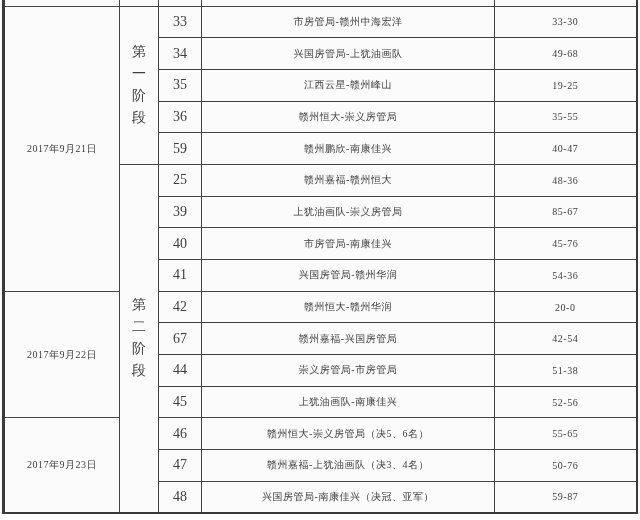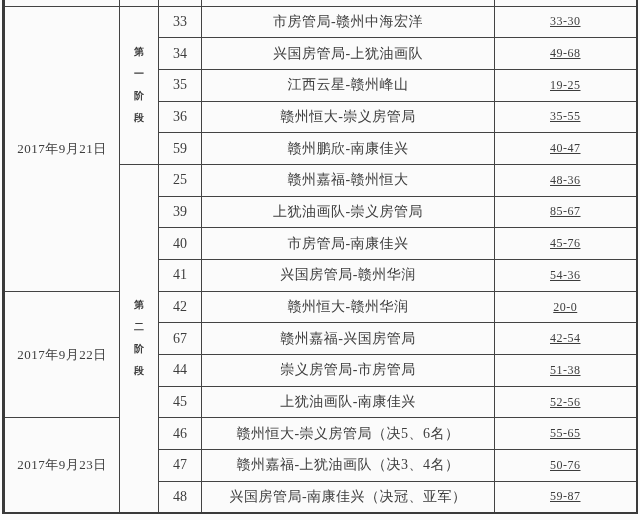--- a/index.html
+++ b/index.html
@@ -34,38 +34,37 @@
     overflow: hidden;
     white-space: nowrap;
   }
   tr.partial-row td {
     border-top: none;
     height: 6px;
     padding: 0;
   }
   tr.data-row { height: 31.7px; }
   td.date-cell {
-    font-size: 13px;
+    font-size: 10px;
     letter-spacing: 0.5px;
     text-align: center;
   }
   td.stage-cell { padding: 0; }
   .stage-text {
     width: 1.15em;
     margin: 0 auto;
-    font-size: 10px;
+    font-size: 14px;
     line-height: 22px;
     word-break: break-all;
     white-space: normal;
     text-align: center;
-    font-weight: bold;
   }
   td.num-cell { font-size: 14px; }
-  td.match-cell { font-size: 14px; letter-spacing: 0.5px; text-align: center; }
-  td.score-cell { font-size: 12px; letter-spacing: 0.5px; text-decoration: underline; }
+  td.match-cell { font-size: 10px; letter-spacing: 0.5px; text-align: center; }
+  td.score-cell { font-size: 10px; letter-spacing: 0.5px; }
 </style>
 </head>
 <body>
 
 <div class="screen">
   <table class="schedule">
     <colgroup>
       <col style="width:116px">
       <col style="width:39px">
       <col style="width:43px">

